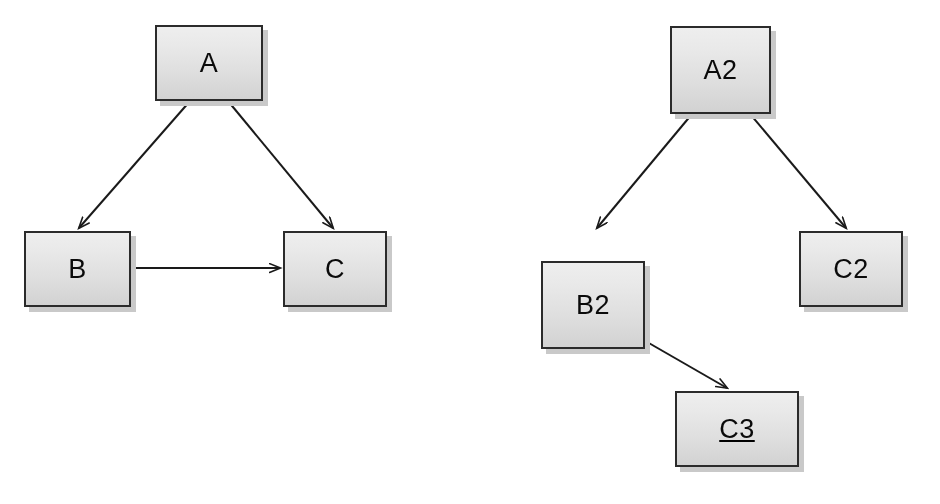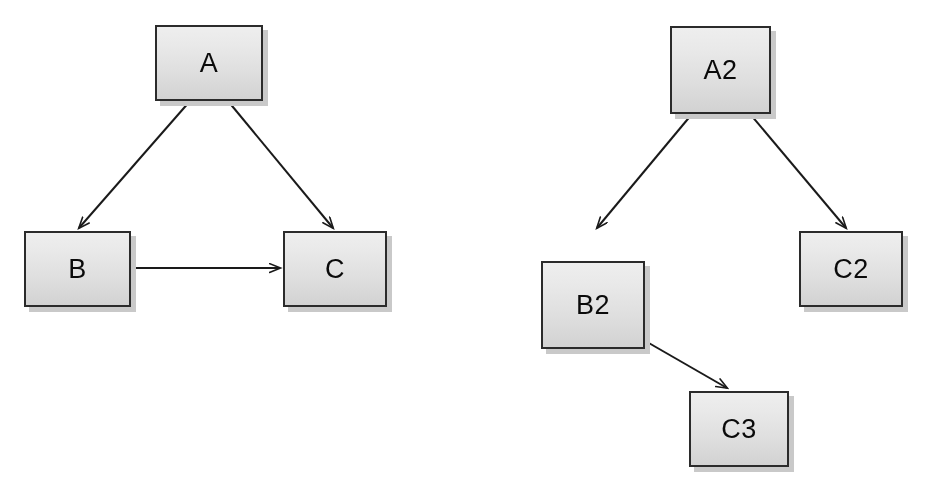--- a/index.html
+++ b/index.html
@@ -84,17 +84,17 @@
   </div>
 
   <div class="node" style="left:541px; top:231px; width:104px; height:88px;margin-top:30px;">
     <span class="node-label">B2</span>
   </div>
 
   <div class="node" style="left:799px; top:231px; width:104px; height:76px;">
     <span class="node-label">C2</span>
   </div>
 
-  <div class="node" style="left:689px; top:391px; width:100px; height:76px;">
+  <div class="node" style="left:675px; top:391px; width:124px; height:76px;text-decoration:underline;">
     <span class="node-label">C3</span>
   </div>
 
 </div>
 
 </body></html>

